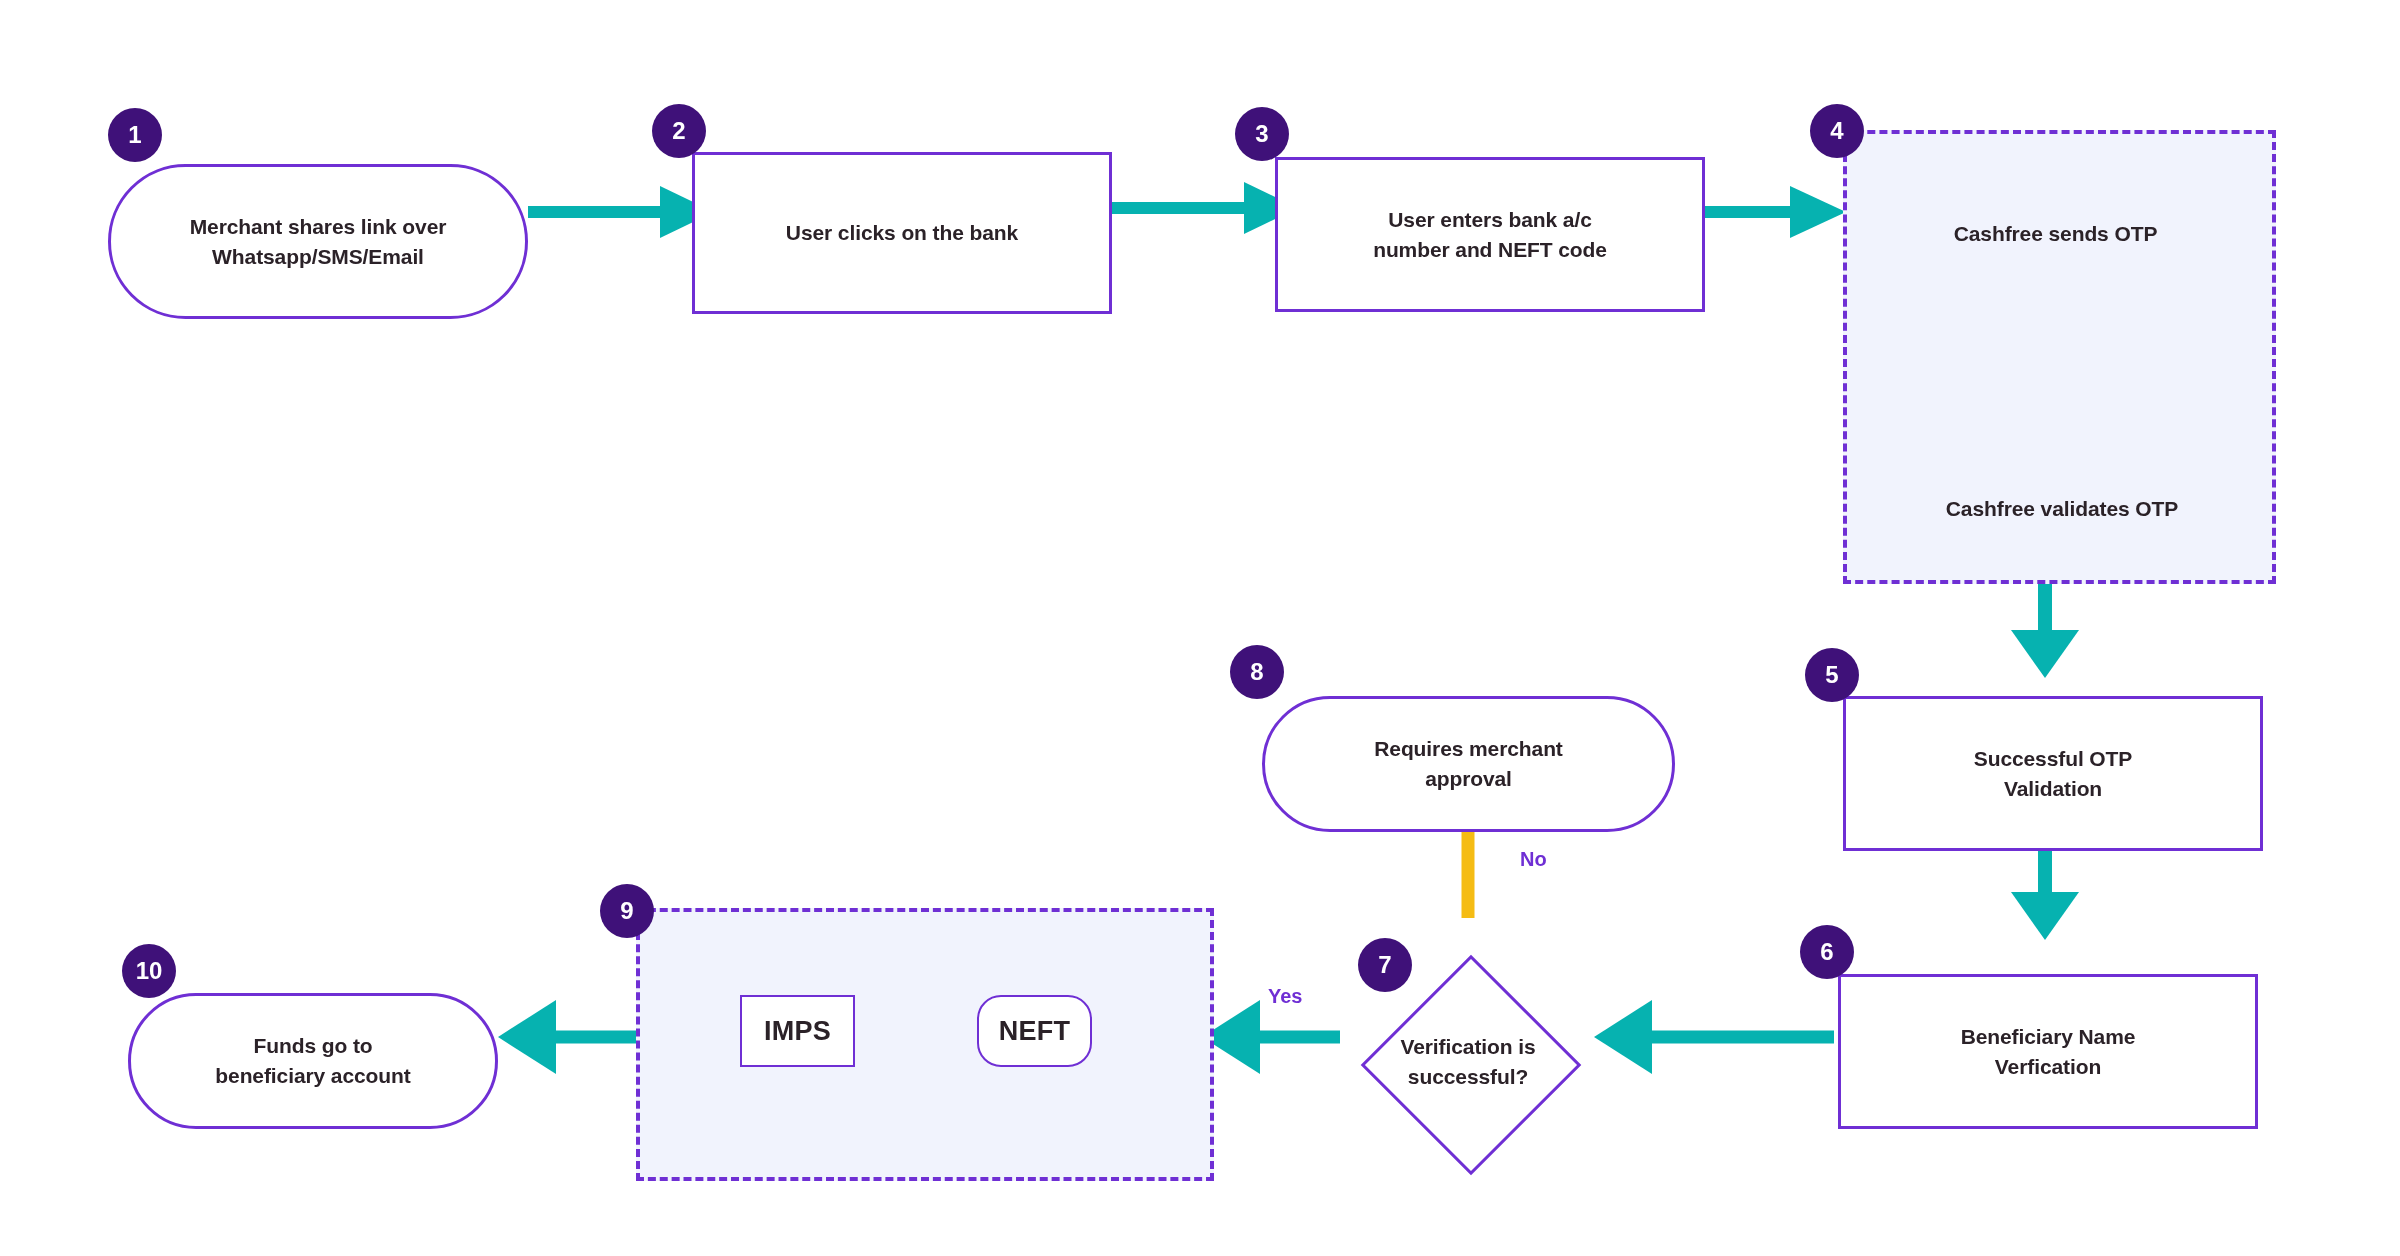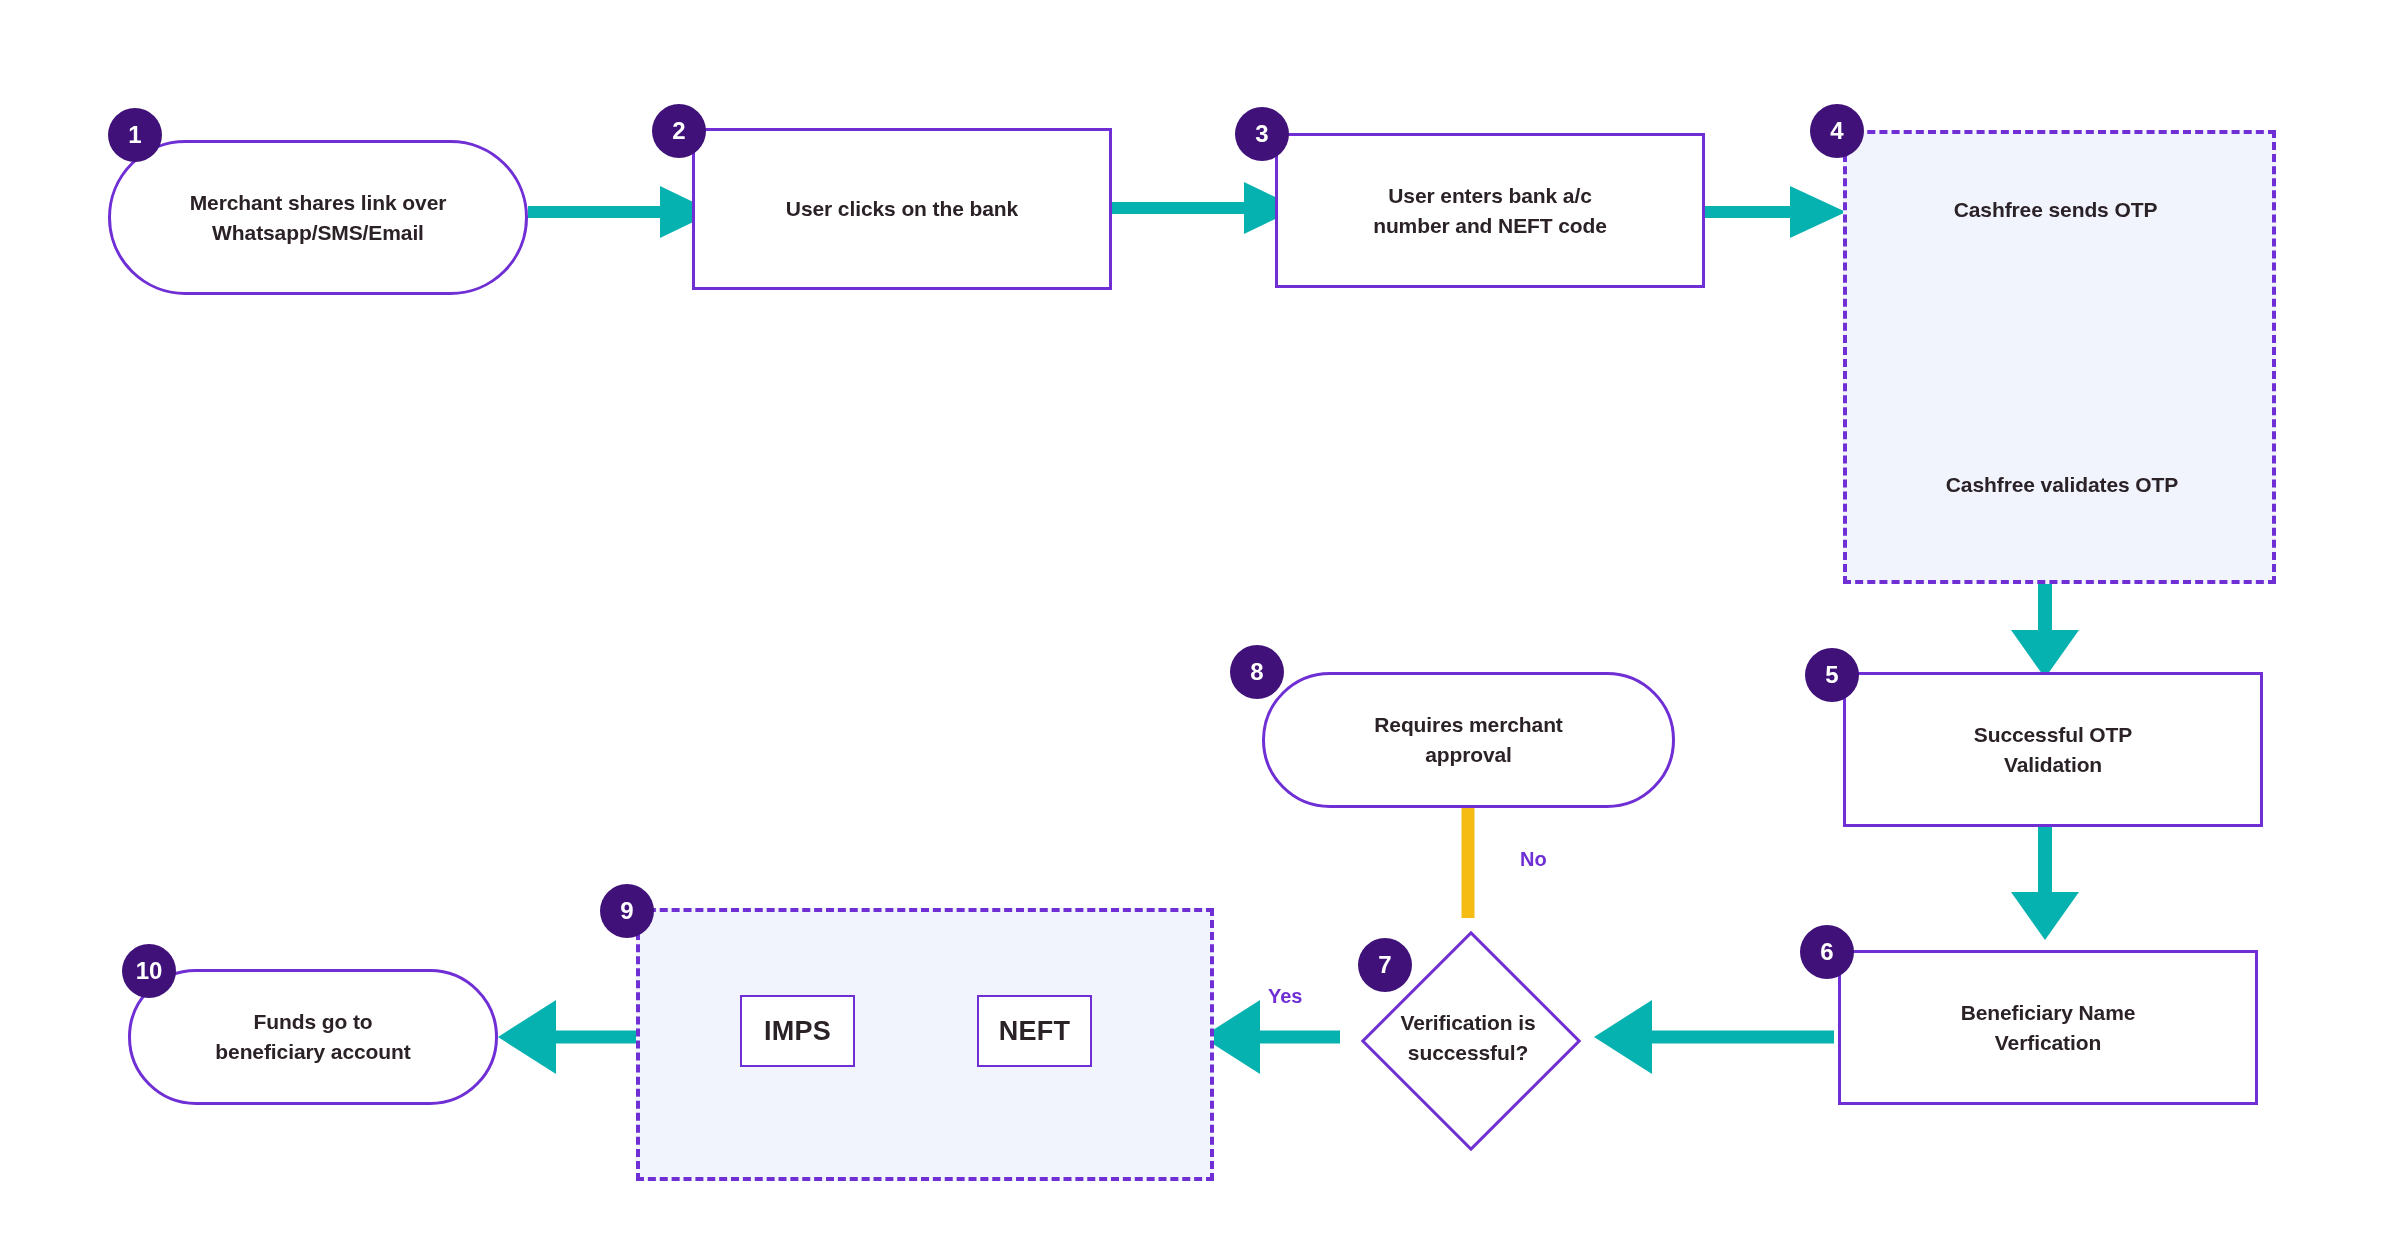--- a/index.html
+++ b/index.html
@@ -35,20 +35,21 @@
     display: flex;
     align-items: center;
     justify-content: center;
     text-align: center;
     color: #2b2228;
     font-weight: bold;
     font-size: 21px;
     line-height: 1.42;
     letter-spacing: -0.1px;
     z-index: 3;
+    margin-top: 24px;
   }
   .node .label { padding: 0 18px; }
 
   .shape-stadium {
     background: #ffffff;
     border: 3px solid #6f2fd4;
     border-radius: 200px;
   }
   .shape-rect {
     background: #ffffff;
@@ -243,21 +244,21 @@
   <div class="node shape-stadium" style="left:1262px; top:672px; width:413px; height:136px;">
     <div class="label">
       <span>Requires merchant</span><br>
       <span>approval</span>
     </div>
   </div>
   <div class="badge" style="left:1230px; top:645px;">8</div>
 
   <div class="shape-group" style="position:absolute; left:636px; top:908px; width:570px; height:265px; z-index:2;"></div>
   <div class="subbox" style="left:740px; top:995px; width:115px; height:72px;">IMPS</div>
-  <div class="subbox" style="left:977px; top:995px; width:115px; height:72px;">NEFT</div>
+  <div class="subbox" style="left:977px; top:995px; width:115px; height:72px;border-radius:24px;">NEFT</div>
   <div class="badge" style="left:600px; top:884px;">9</div>
 
   <div class="node shape-stadium" style="left:128px; top:969px; width:370px; height:136px;">
     <div class="label">
       <span>Funds go to</span><br>
       <span>beneficiary account</span>
     </div>
   </div>
   <div class="badge" style="left:122px; top:944px;">10</div>
 

